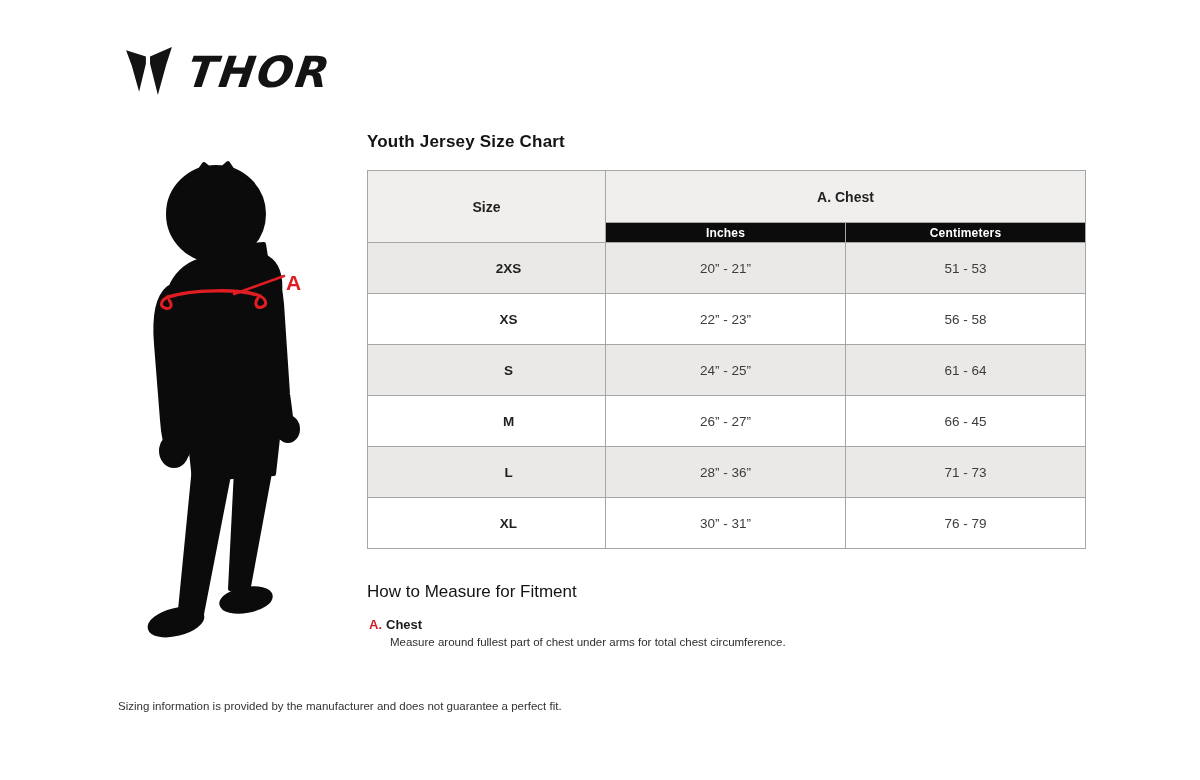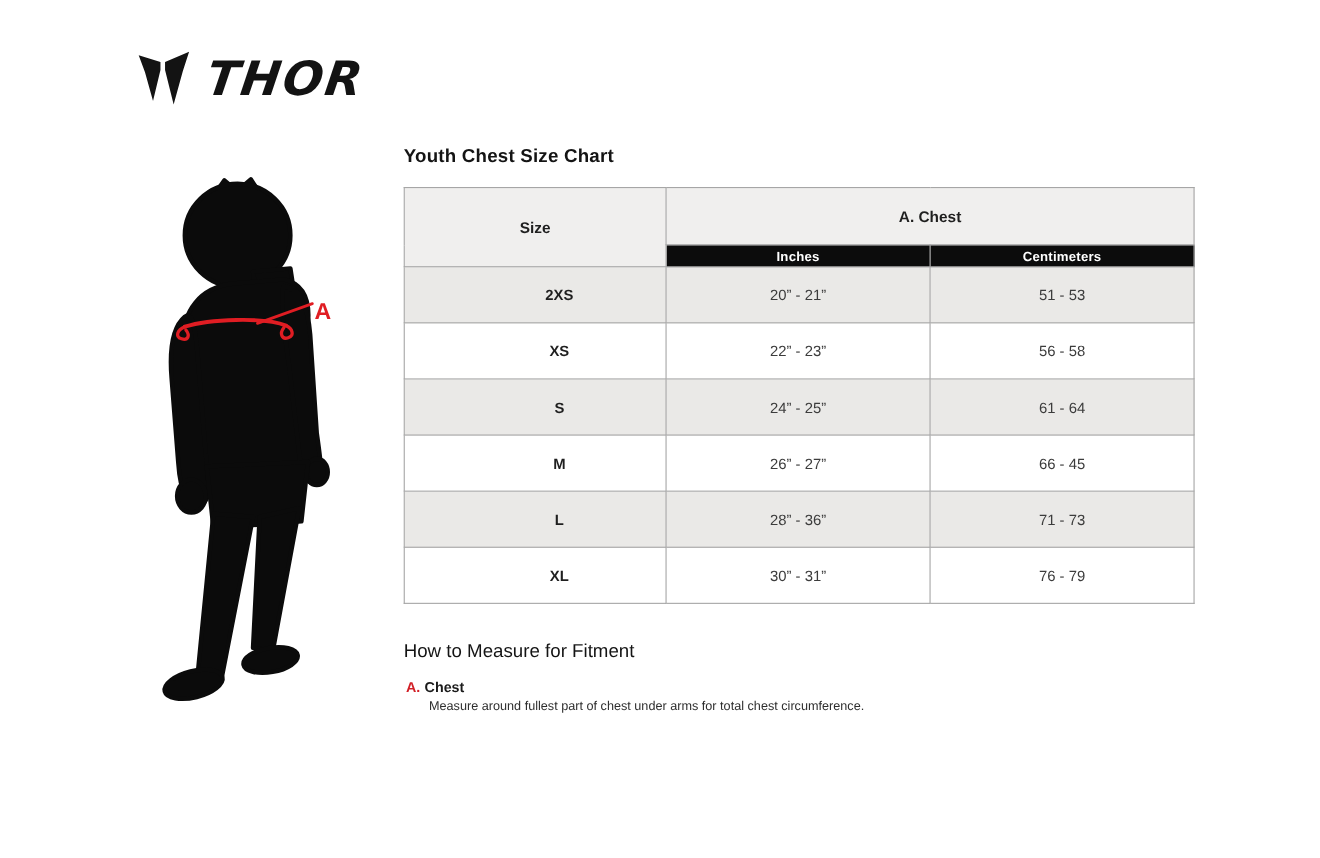--- a/index.html
+++ b/index.html
@@ -81,21 +81,21 @@
     <g>
       <path class="red-line" d="M38,135 C60,128 110,126 130,134" stroke-width="3.5"></path>
       <path class="red-line" d="M38,135 C31,138 29,144 35,146 C41,148 43,143 39,138" stroke-width="3"></path>
       <path class="red-line" d="M130,134 C136,137 138,143 132,145 C126,147 124,141 128,136" stroke-width="3"></path>
       <path class="red-line" d="M104,132 L154,114" stroke-width="2.5"></path>
       <text class="red-label" x="156" y="128">A</text>
     </g>
   </svg>
 </div>
 
-<div class="chart-title">Youth Chest Size Chart</div>
+<div class="chart-title">Youth Jersey Size Chart</div>
 
 <table class="size-table">
   <colgroup>
       <col style="width:238px">
       <col style="width:240px">
       <col style="width:240px">
     </colgroup>
   <thead>
     <tr class="group-row">
       <th class="size-head" rowspan="2">Size</th>
@@ -140,13 +140,14 @@
     </tbody>
 </table>
 
 <div class="measure-heading">How to Measure for Fitment</div>
 <div class="measure-item">
   <span class="key">A.</span><span>Chest</span>
 </div>
 <div class="measure-desc">Measure around fullest part of chest under arms for total chest circumference.</div>
 
 <div class="footer">
+  <div>Sizing information is provided by the manufacturer and does not guarantee a perfect fit.</div>
 </div>
 
 </body></html>

